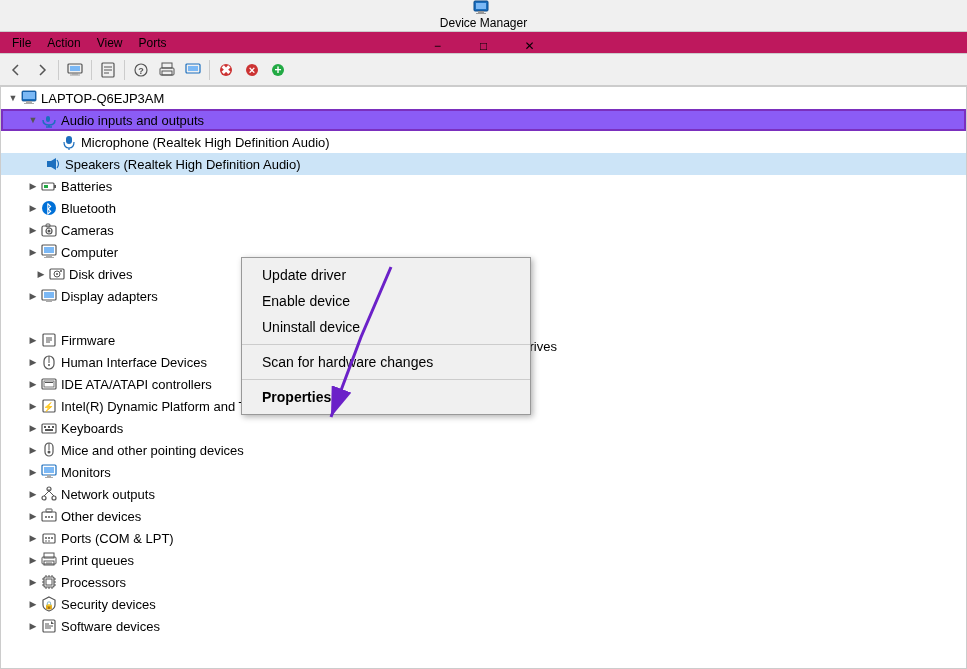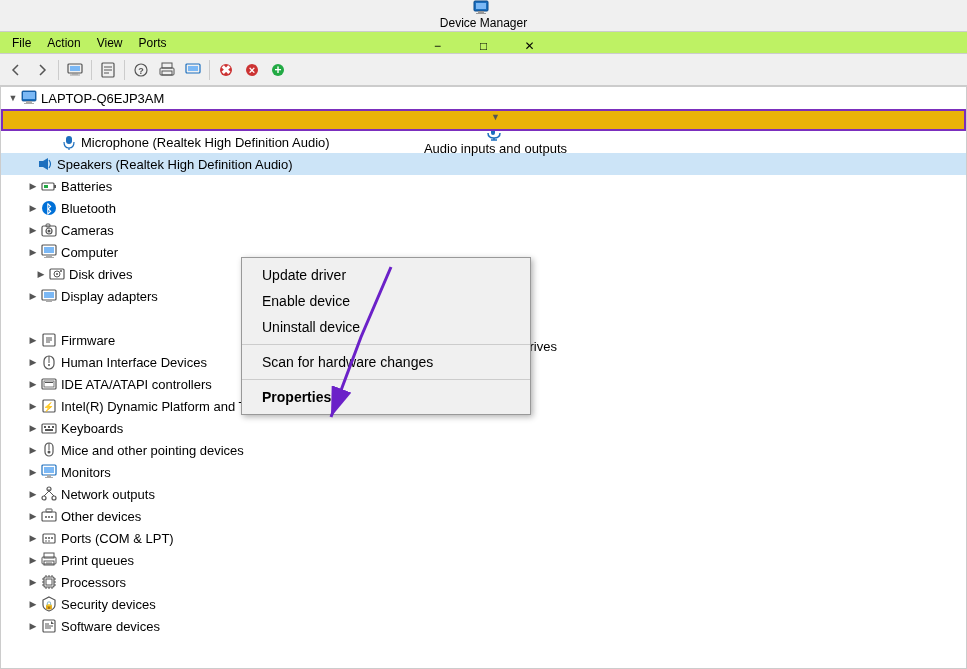--- a/index.html
+++ b/index.html
@@ -42,21 +42,21 @@
       background: transparent;
       cursor: pointer;
       display: flex;
       align-items: center;
       justify-content: center;
       font-size: 12px;
       color: #000;
     }
 
     .menu-bar {
-      background: #bef264;
+      background: #be185d;
       height: 22px;
       display: flex;
       align-items: center;
       border-bottom: 1px solid #ccc;
       padding: 0 4px;
     }
     .menu-item {
       padding: 2px 8px;
       font-size: 12px;
       cursor: pointer;
@@ -112,22 +112,21 @@
       align-items: center;
       height: 22px;
       padding-left: 4px;
       cursor: pointer;
       white-space: nowrap;
     }
     .tree-item.selected { background: #cce4f7; }
     .tree-item.highlighted {
       outline: 2px solid #7b2fbe;
       outline-offset: -2px;
-      background: #eab308;
-      flex-direction: column;
+      background: #8b5cf6;
     }
 
     .expand-arrow {
       width: 16px;
       height: 16px;
       display: inline-flex;
       align-items: center;
       justify-content: center;
       font-size: 9px;
       color: #555;
@@ -306,21 +305,21 @@
       <span class="item-icon">
         <svg width="16" height="16" viewBox="0 0 16 16">
           <rect x="5" y="2" width="6" height="8" rx="3" fill="#1c6fbe"></rect>
           <path d="M3 8 Q3 14 8 14 Q13 14 13 8" stroke="#1c6fbe" stroke-width="1.2" fill="none"></path>
           <line x1="8" y1="14" x2="8" y2="16" stroke="#1c6fbe" stroke-width="1.2"></line>
         </svg>
       </span>
       <span class="item-label">Microphone (Realtek High Definition Audio)</span>
     </div>
 
-    <div class="tree-item selected" style="padding-left:20px;">
+    <div class="tree-item selected" style="padding-left:28px;">
       <span class="expand-arrow none"></span>
       <span class="item-icon">
         <svg width="16" height="16" viewBox="0 0 16 16">
           <rect x="2" y="5" width="4" height="6" fill="#1c6fbe"></rect>
           <polygon points="6,5 11,2 11,14 6,11" fill="#1c6fbe"></polygon>
           <path d="M12 4 Q15 8 12 12" stroke="#1c6fbe" stroke-width="1.2" fill="none"></path>
         </svg>
       </span>
       <span class="item-label">Speakers (Realtek High Definition Audio)</span>
     </div>

